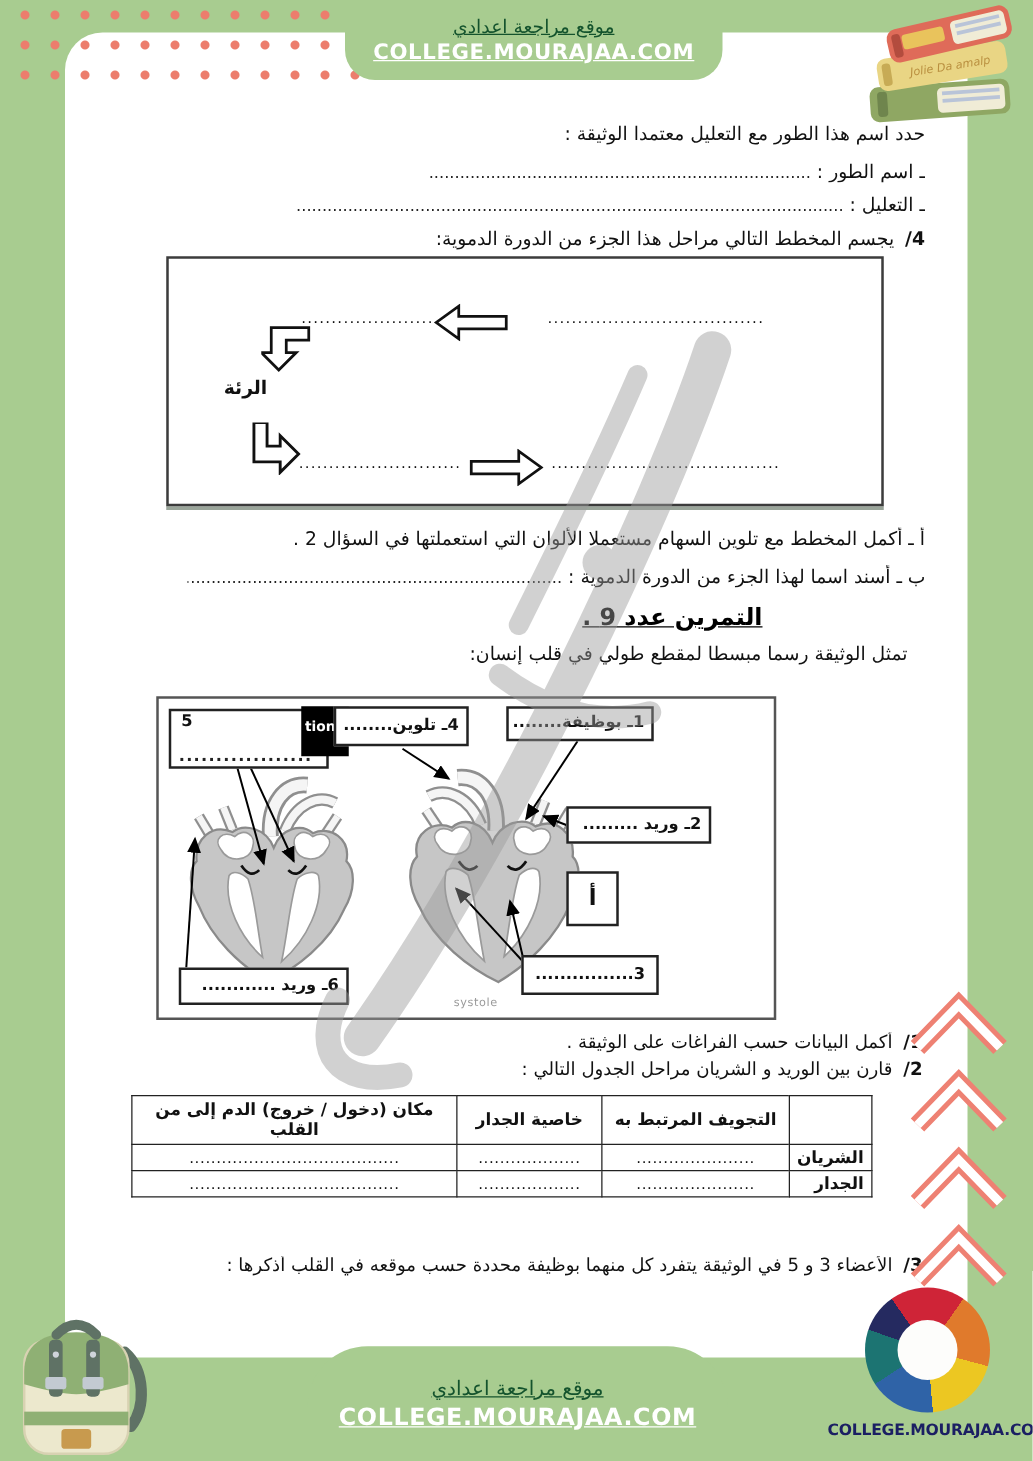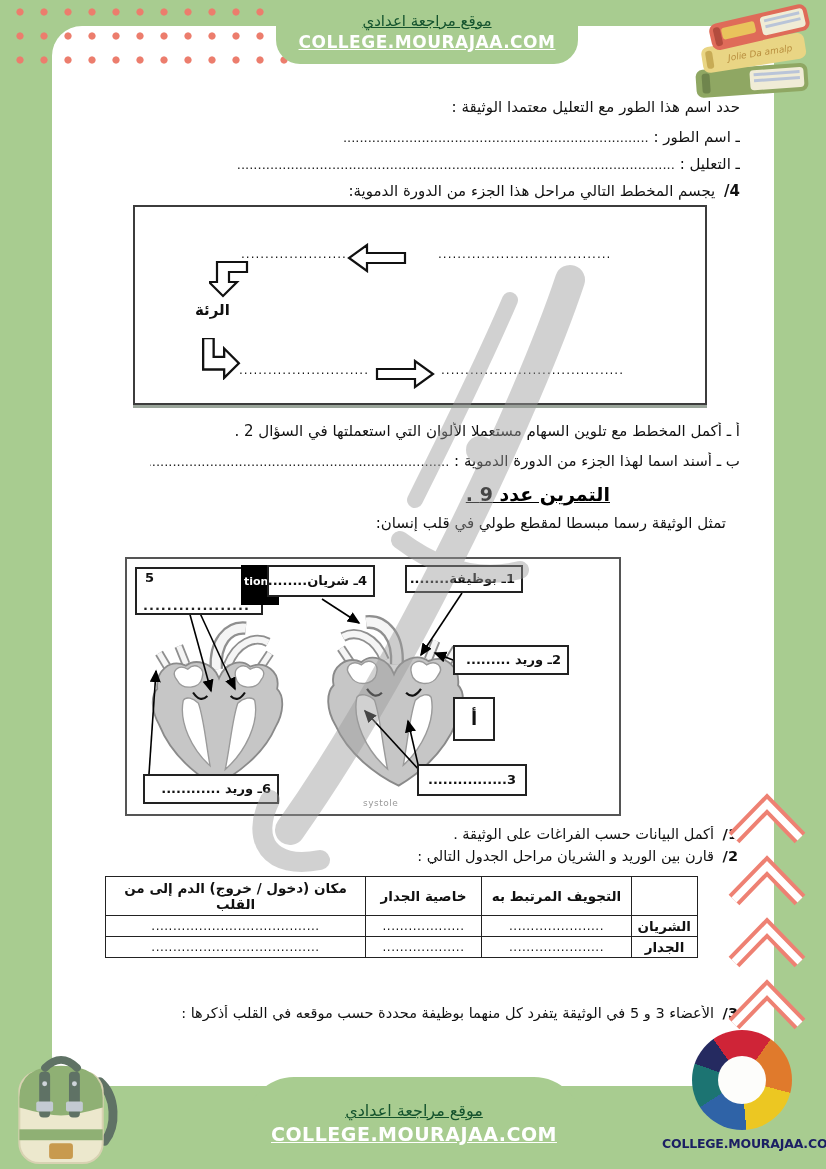--- a/index.html
+++ b/index.html
@@ -41,21 +41,21 @@
        font-size:13px;direction:rtl;padding:2px 6px;white-space:nowrap;overflow:hidden;color:#111;}
   .ltr{direction:ltr;}
   .blacktag{position:absolute;background:#000;color:#fff;font-size:11px;font-weight:bold;
             padding:10px 3px;overflow:hidden;white-space:nowrap;}
   .systole{position:absolute;color:#9a9a9a;font-size:9px;letter-spacing:.5px;}
   
   table.cmp{position:absolute;left:105px;top:876px;width:592px;border-collapse:collapse;
             direction:rtl;z-index:3;table-layout:fixed;}
   table.cmp td,table.cmp th{border:1.4px solid #222;color:#111;overflow:hidden;}
   table.cmp th{font-weight:bold;font-size:13.5px;padding:3px 4px;text-align:center;}
-  table.cmp td.rowlab{font-weight:bold;font-size:13.5px;text-align:center;padding:2px 6px;}
+  table.cmp td.rowlab{font-weight:bold;font-size:13.5px;text-align:right;padding:2px 6px;}
   table.cmp td.dotcell{font-size:12px;letter-spacing:.5px;text-align:center;white-space:nowrap;padding:2px 3px;}
   
   .wm{left:150px;top:240px;width:480px;height:650px;z-index:6;pointer-events:none;opacity:.45;}
   
   .chev{width:86px;height:58px;z-index:6;}
   
   .logo-ring{left:692px;top:1030px;width:100px;height:100px;border-radius:50%;z-index:6;
       background:conic-gradient(from -35deg,#cf2437 0 70deg,#e07a2c 70deg 140deg,#ecc722 140deg 210deg,#2f63a7 210deg 272deg,#1c7472 272deg 324deg,#252a60 324deg 360deg);}
   .logo-ring::after{content:"";position:absolute;left:26%;top:26%;width:48%;height:48%;
       border-radius:50%;background:#fdfdfb;}
@@ -115,21 +115,21 @@
 
 <div class="abs cycbox">
   <span class="cyc-dots" style="left:106px;top:40px;width:112px">......................</span>
   <svg class="abs" style="left:212px;top:36px" width="60" height="30" viewBox="0 0 60 30">
     <polygon points="58,10 20,10 20,2 2,15 20,28 20,20 58,20" fill="#fff" stroke="#111" stroke-width="2.2"></polygon>
   </svg>
   <span class="cyc-dots" style="left:303px;top:40px;width:182px">....................................</span>
   <svg class="abs" style="left:74px;top:52px" width="40" height="40" viewBox="0 0 40 38">
     <path d="M8,2 L38,2 L38,12 L20,12 L20,22 L28,22 L14,36 L0,22 L8,22 Z" fill="#fff" stroke="#111" stroke-width="2.2" transform="translate(0,0)"></path>
   </svg>
-  <span class="lung" style="left:60px;top:94px">الرئة</span>
+  <span class="lung" style="left:44px;top:94px">الرئة</span>
   <svg class="abs" style="left:66px;top:131px" width="40" height="42" viewBox="0 0 38 40">
     <path d="M2,0 L12,0 L12,18 L22,18 L22,10 L36,24 L22,38 L22,30 L2,30 Z" fill="#fff" stroke="#111" stroke-width="2.2"></path>
   </svg>
   <span class="cyc-dots" style="left:104px;top:156px;width:128px">..............................</span>
   <svg class="abs" style="left:240px;top:152px" width="60" height="30" viewBox="0 0 60 30">
     <polygon points="2,10 40,10 40,2 58,15 40,28 40,20 2,20" fill="#fff" stroke="#111" stroke-width="2.2"></polygon>
   </svg>
   <span class="cyc-dots" style="left:306px;top:156px;width:182px">........................................</span>
 </div>
 
@@ -194,21 +194,21 @@
       <line x1="293" y1="214" x2="281" y2="162" marker-end="url(#ah)"></line>
       <line x1="22" y1="215" x2="29" y2="112" marker-end="url(#ah)"></line>
     </g>
   </svg>
 
   <div class="lbl" style="left:8px;top:8px;width:108px;height:40px;padding:2px 8px">
     <span class="ltr" style="position:absolute;left:8px;top:1px">5</span>
     <span class="blank" style="position:absolute;left:6px;bottom:0">..................</span>
   </div>
   <div class="blacktag" style="left:114px;top:6px;width:32px;height:20px">tion</div>
-  <div class="lbl" style="left:140px;top:6px;width:92px;height:24px;line-height:24px">4ـ شريان........</div>
+  <div class="lbl" style="left:140px;top:6px;width:92px;height:24px;line-height:24px">4ـ تلوين........</div>
   <div class="lbl" style="left:278px;top:6px;width:102px;height:20px;line-height:20px">1ـ بوظيفة........</div>
   <div class="lbl" style="left:326px;top:86px;width:100px;height:22px;line-height:22px">2ـ وريد .........</div>
   <div class="lbl" style="left:326px;top:138px;width:26px;height:36px;line-height:36px;text-align:center;font-size:18px">أ</div>
   <div class="lbl ltr" style="left:290px;top:205px;width:94px;height:24px;line-height:24px;text-align:center">................3</div>
   <div class="lbl" style="left:16px;top:215px;width:120px;height:22px;line-height:22px">6ـ وريد ............</div>
   <span class="systole" style="left:236px;top:239px">systole</span>
 </div>
 
 <div class="abs ar" style="right:88px;top:826px;font-size:14.5px">
   <span class="num">1/</span>

